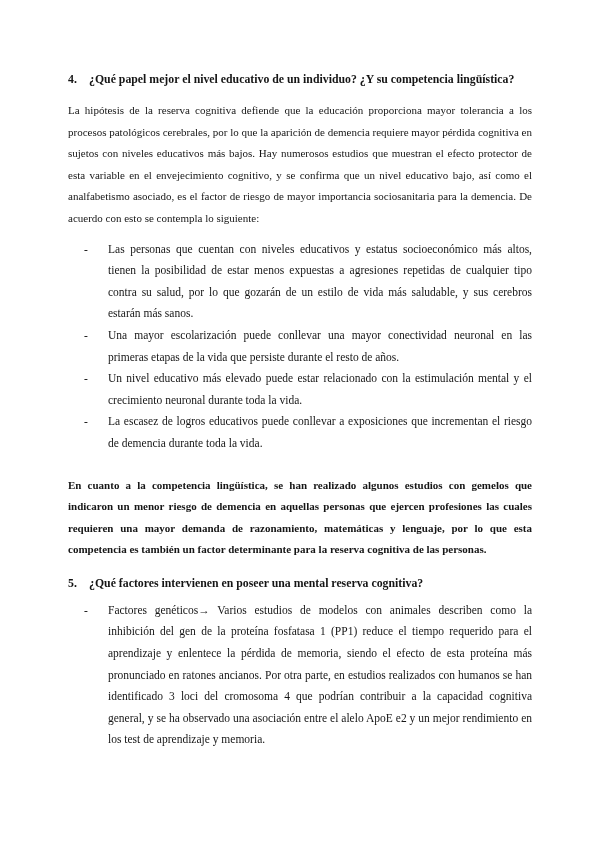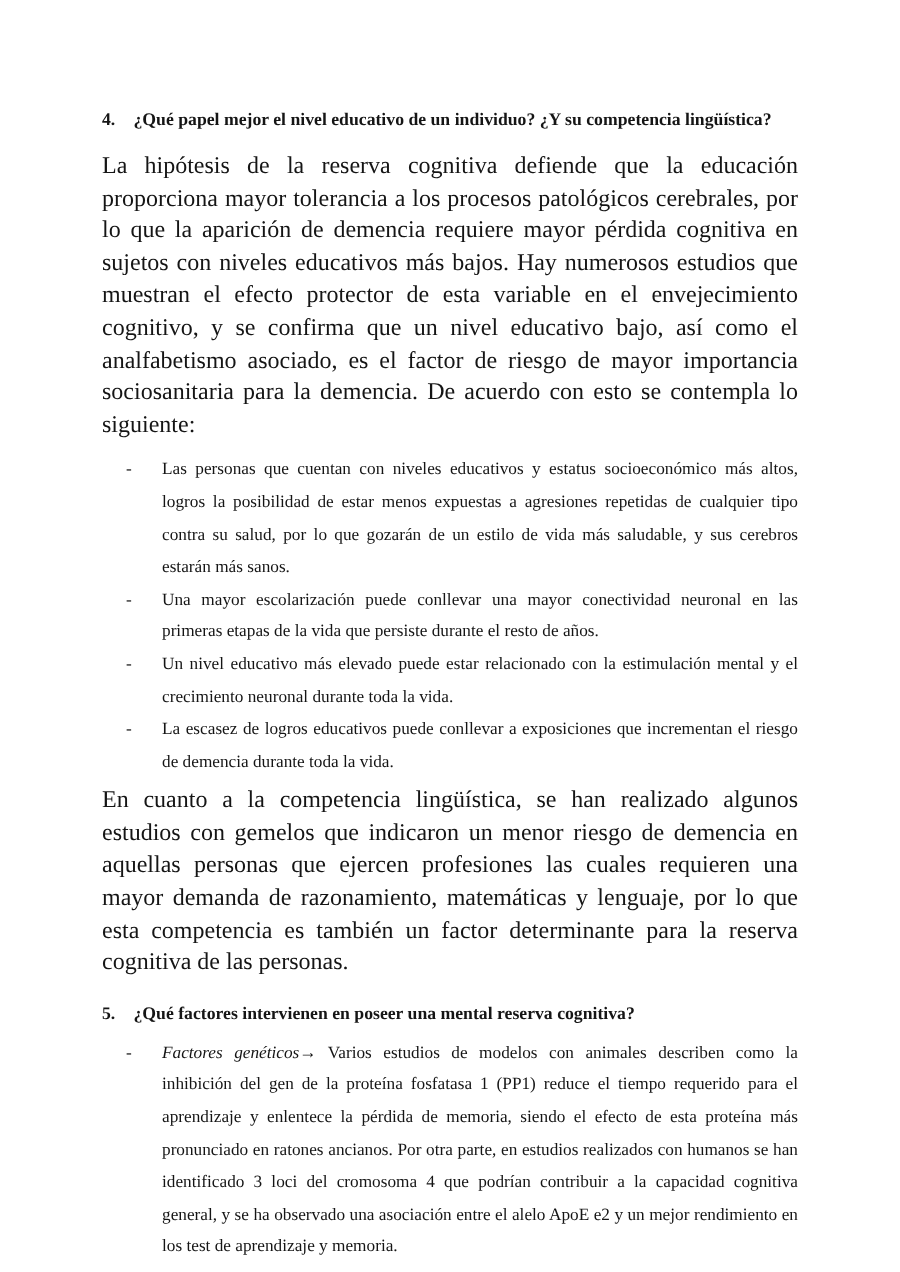--- a/index.html
+++ b/index.html
@@ -23,21 +23,21 @@
     line-height: 26px;
     margin: 0 0 8px 0;
   }
   .heading .num {
     flex: 0 0 21px;
     width: 21px;
   }
   .heading .htext { flex: 1; }
 
   .para {
-    font-size: 16px;
+    font-size: 11px;
     line-height: 21.6px;
     text-align: justify;
     margin: 0 0 9px 0;
   }
 
   .bullets { margin: 0 0 4px 0; }
 
   .bullet {
     display: flex;
     font-size: 11.5px;
@@ -47,42 +47,42 @@
   .bullet .marker {
     flex: 0 0 40px;
     width: 40px;
     padding-left: 16px;
   }
   .bullet .btext {
     flex: 1;
     text-align: justify;
   }
 
-  .closing { margin-top: 4px; }
+  .closing { margin-top: 20px; font-weight: bold; }
 
   .heading-5 { margin-top: 4px; margin-bottom: 4px; }
 
-  .italic-lead { font-style: italic; }
+  .italic-lead { }
 </style>
 </head>
 <body>
 
 <div class="page">
 
   <div class="heading">
     <span class="num">4.</span>
     <span class="htext">¿Qué papel mejor el nivel educativo de un individuo? ¿Y su competencia lingüística?</span>
   </div>
 
   <p class="para">La hipótesis de la reserva cognitiva defiende que la educación proporciona mayor tolerancia a los procesos patológicos cerebrales, por lo que la aparición de demencia requiere mayor pérdida cognitiva en sujetos con niveles educativos más bajos. Hay numerosos estudios que muestran el efecto protector de esta variable en el envejecimiento cognitivo, y se confirma que un nivel educativo bajo, así como el analfabetismo asociado, es el factor de riesgo de mayor importancia sociosanitaria para la demencia. De acuerdo con esto se contempla lo siguiente:</p>
 
   <div class="bullets">
     <div class="bullet">
       <span class="marker">-</span>
-      <span class="btext">Las personas que cuentan con niveles educativos y estatus socioeconómico más altos, logros la posibilidad de estar menos expuestas a agresiones repetidas de cualquier tipo contra su salud, por lo que gozarán de un estilo de vida más saludable, y sus cerebros estarán más sanos.</span>
+      <span class="btext">Las personas que cuentan con niveles educativos y estatus socioeconómico más altos, tienen la posibilidad de estar menos expuestas a agresiones repetidas de cualquier tipo contra su salud, por lo que gozarán de un estilo de vida más saludable, y sus cerebros estarán más sanos.</span>
     </div>
     <div class="bullet">
       <span class="marker">-</span>
       <span class="btext">Una mayor escolarización puede conllevar una mayor conectividad neuronal en las primeras etapas de la vida que persiste durante el resto de años.</span>
     </div>
     <div class="bullet">
       <span class="marker">-</span>
       <span class="btext">Un nivel educativo más elevado puede estar relacionado con la estimulación mental y el crecimiento neuronal durante toda la vida.</span>
     </div>
     <div class="bullet">

